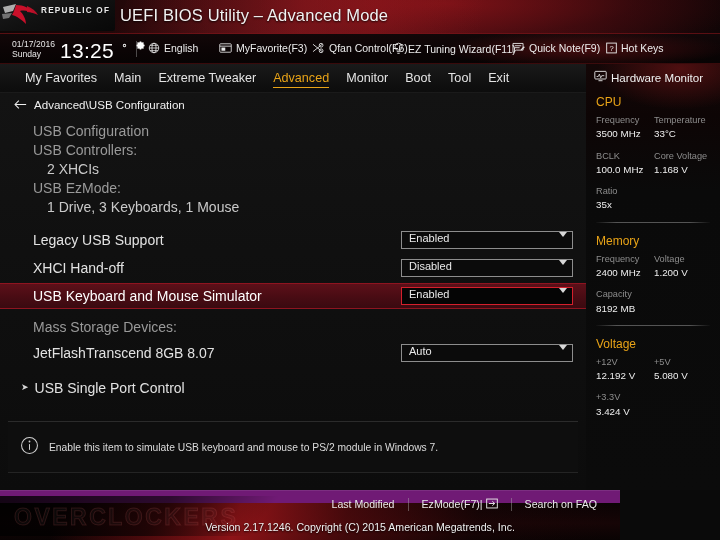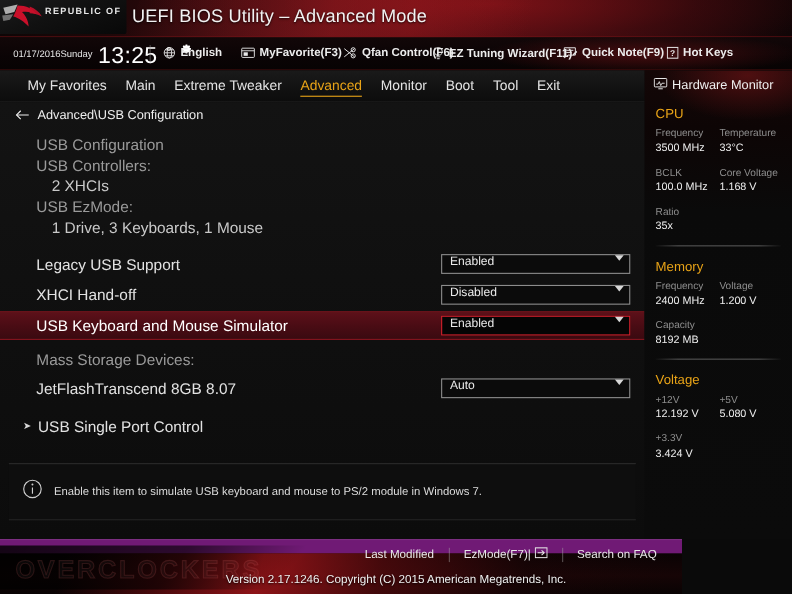--- a/index.html
+++ b/index.html
@@ -74,36 +74,35 @@
   }
   .tb-glow {
     position: absolute; right: 0; top: -6px; width: 340px; height: 42px;
     background: radial-gradient(ellipse 200px 26px at 60% 50%, rgba(140,22,26,0.45) 0%, rgba(0,0,0,0) 72%);
   }
 
   .dt-block {
     position: absolute; left: 12px; top: 38px;
     display: flex; align-items: center; gap: 5px;
   }
-  .dt-date { display: flex; flex-direction: row; line-height: 1.15; }
+  .dt-date { display: flex; flex-direction: column; line-height: 1.15; }
   .dt-date span { font-size: 8.6px; color: #e6e6e6; }
   .dt-time { font-size: 21px; color: #fff; letter-spacing: 0.3px; position: relative; top: 1px; }
   .dt-gear { position: relative; top: -4px; }
 
   .tb-sep {
     position: absolute; top: 41px; width: 1px; height: 16px;
     background: rgba(160,160,160,0.45);
   }
 
   .tb-item {
     position: absolute; top: 42px;
     display: flex; align-items: center; gap: 4px;
     font-size: 10.5px; color: #ececec;
     white-space: nowrap;
-    font-weight: bold;
   }
   .tb-item svg { display: block; }
 
   
   .navbar {
     position: absolute; left: 0; top: 64px; width: 586px; height: 29px;
     background: linear-gradient(180deg, #1a1a1a 0%, #111 60%, #0c0c0c 100%);
     display: flex; align-items: center;
   }
   .navbar:after {

